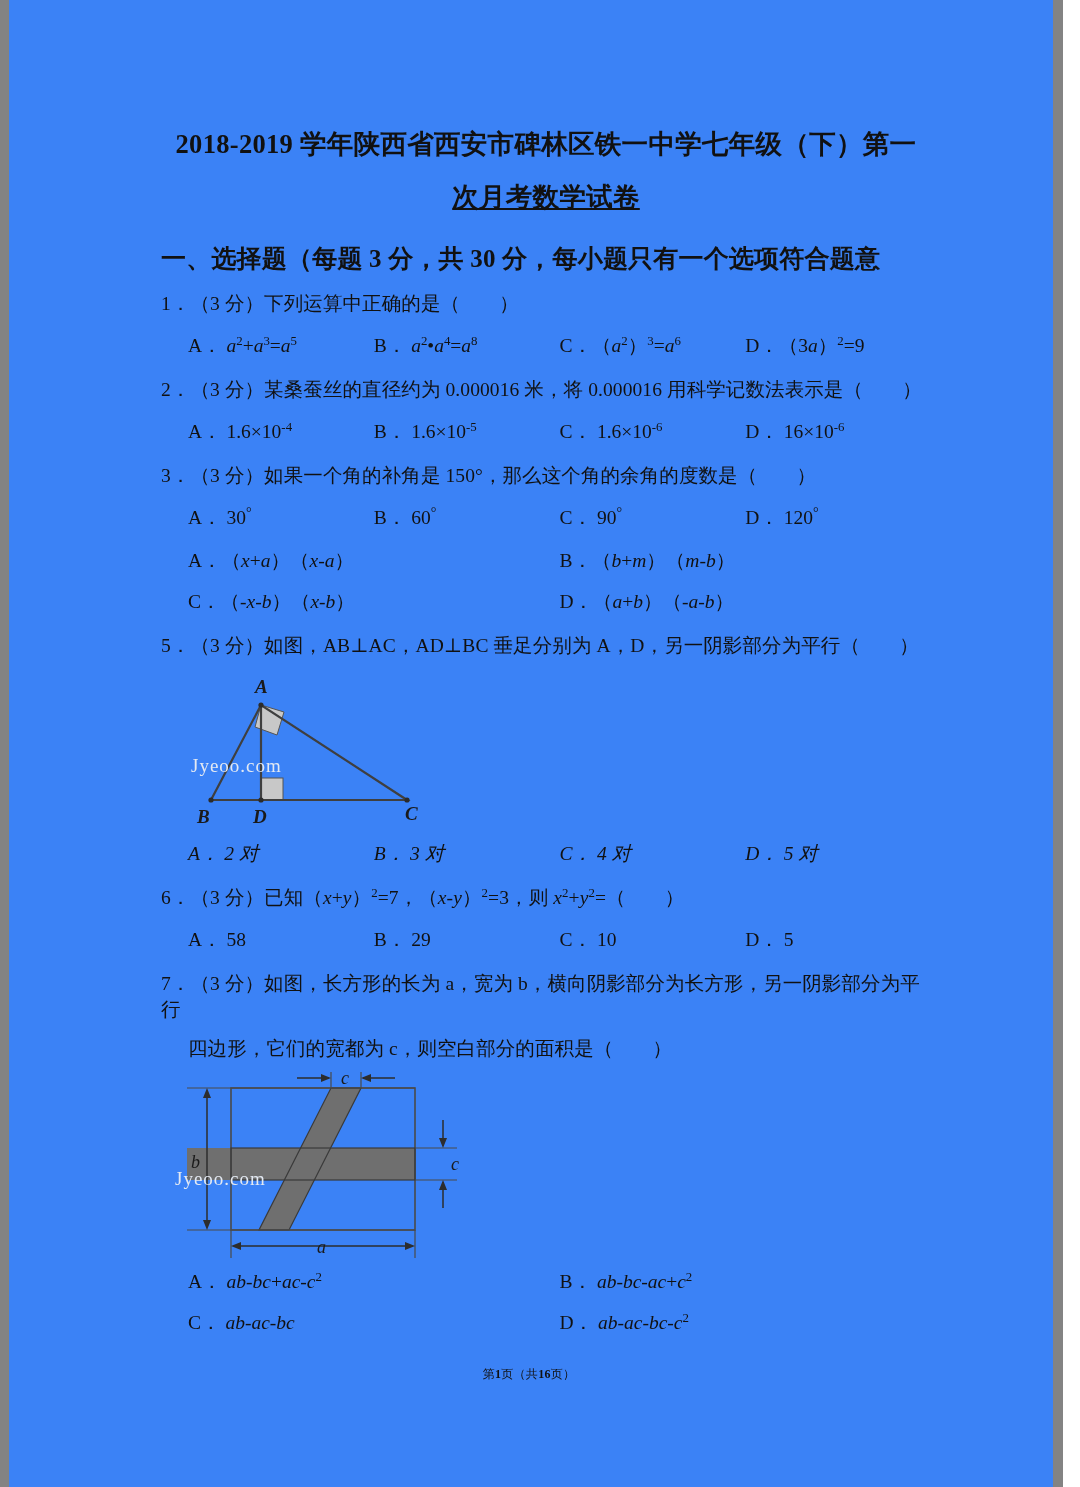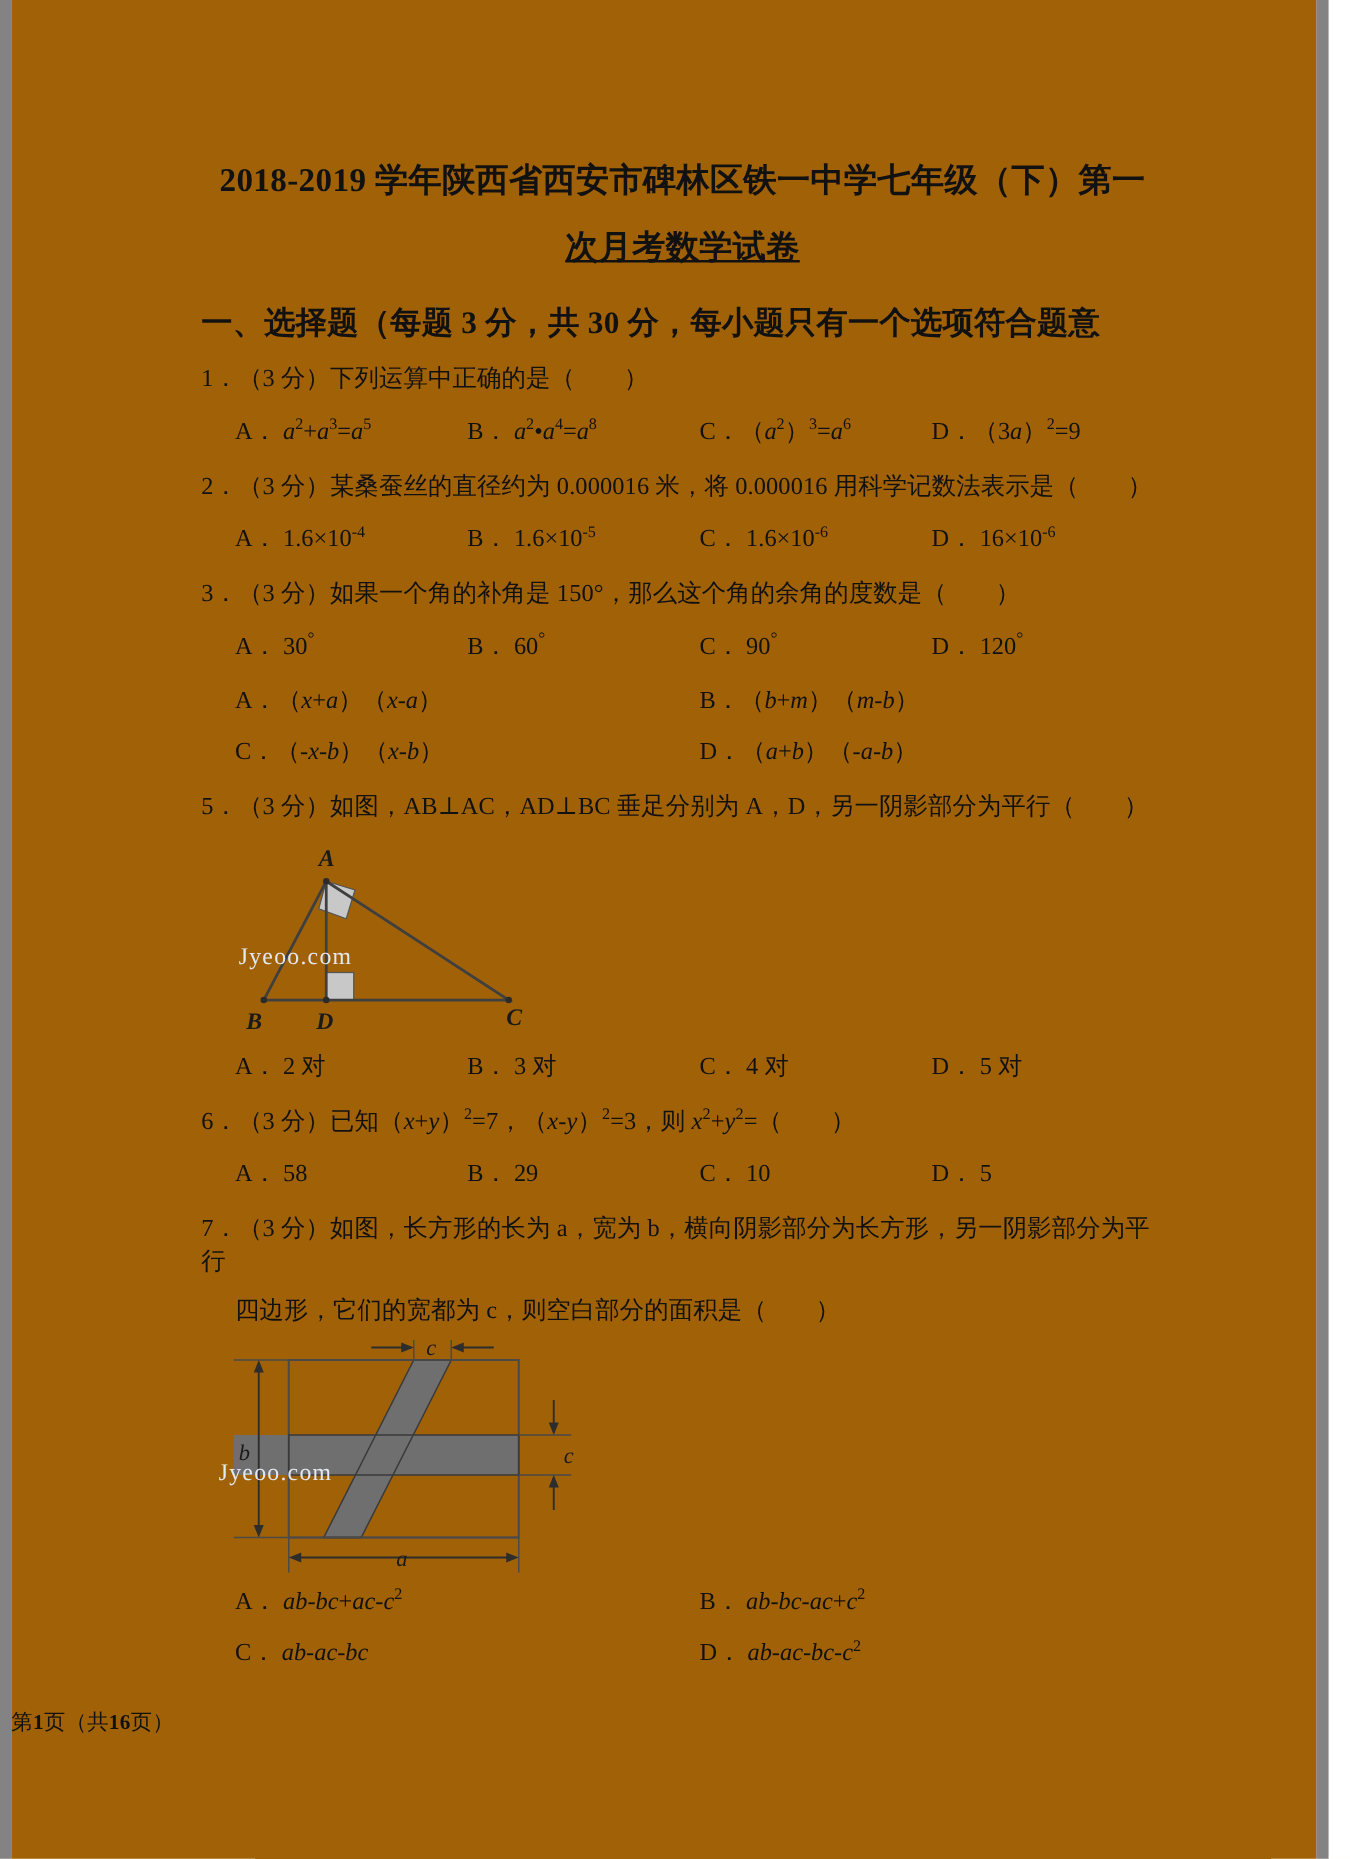--- a/index.html
+++ b/index.html
@@ -25,21 +25,21 @@
   .scan-edge.left  { left: 0; }
   .scan-edge.right { left: 1053px; width: 10px; }
   .scan-edge.far-right { left: 1063px; width: 17px; background: #ffffff; }
 
   .page {
     position: absolute;
     left: 9px;
     top: 0;
     width: 1044px;
     height: 1487px;
-    background: #a16207;
+    background: #3b82f6;
   }
 
   .content {
     position: absolute;
     left: 152px;
     top: 118px;
     width: 770px;
   }
 
   
@@ -104,21 +104,22 @@
     letter-spacing: 1px;
     user-select: none;
   }
 
   
   .footer {
     position: absolute;
     left: 0;
     right: 4px;
     top: 1366px;
-    font-size: 17px;
+    text-align: center;
+    font-size: 12px;
     letter-spacing: 0.3px;
   }
   .footer b { font-weight: bold; }
 </style>
 </head>
 <body>
 
 <div class="scan-edge left"></div>
 <div class="scan-edge right"></div>
 <div class="scan-edge far-right"></div>
@@ -202,21 +203,21 @@
           <circle cx="72" cy="135" r="2.6" fill="#2b2b2b"></circle>
 
           <text x="66" y="28" font-family="Liberation Serif, serif" font-style="italic" font-weight="bold" font-size="19" fill="#1a1a1a">A</text>
           <text x="8" y="158" font-family="Liberation Serif, serif" font-style="italic" font-weight="bold" font-size="19" fill="#1a1a1a">B</text>
           <text x="64" y="158" font-family="Liberation Serif, serif" font-style="italic" font-weight="bold" font-size="19" fill="#1a1a1a">D</text>
           <text x="216" y="155" font-family="Liberation Serif, serif" font-style="italic" font-weight="bold" font-size="19" fill="#1a1a1a">C</text>
         </svg>
         <div class="watermark" style="left:30px; top:88px;">Jyeoo.com</div>
       </div>
 
-      <div class="opt-row four" style="margin-top:12px;">
+      <div class="opt-row four" style="margin-top:12px;font-style:italic;">
         <div class="opt"><span class="lbl">A．</span>&nbsp;2 对</div>
         <div class="opt"><span class="lbl">B．</span>&nbsp;3 对</div>
         <div class="opt"><span class="lbl">C．</span>&nbsp;4 对</div>
         <div class="opt"><span class="lbl">D．</span>&nbsp;5 对</div>
       </div>
     </div>
 
     <div class="q">
       <div class="q-stem">
         <span>6</span>．<span>（3 分）</span>已知（<i>x</i>+<i>y</i>）<sup>2</sup>=7，（<i>x</i>‑<i>y</i>）<sup>2</sup>=3，则 <i>x</i><sup>2</sup>+<i>y</i><sup>2</sup>=（　　）

